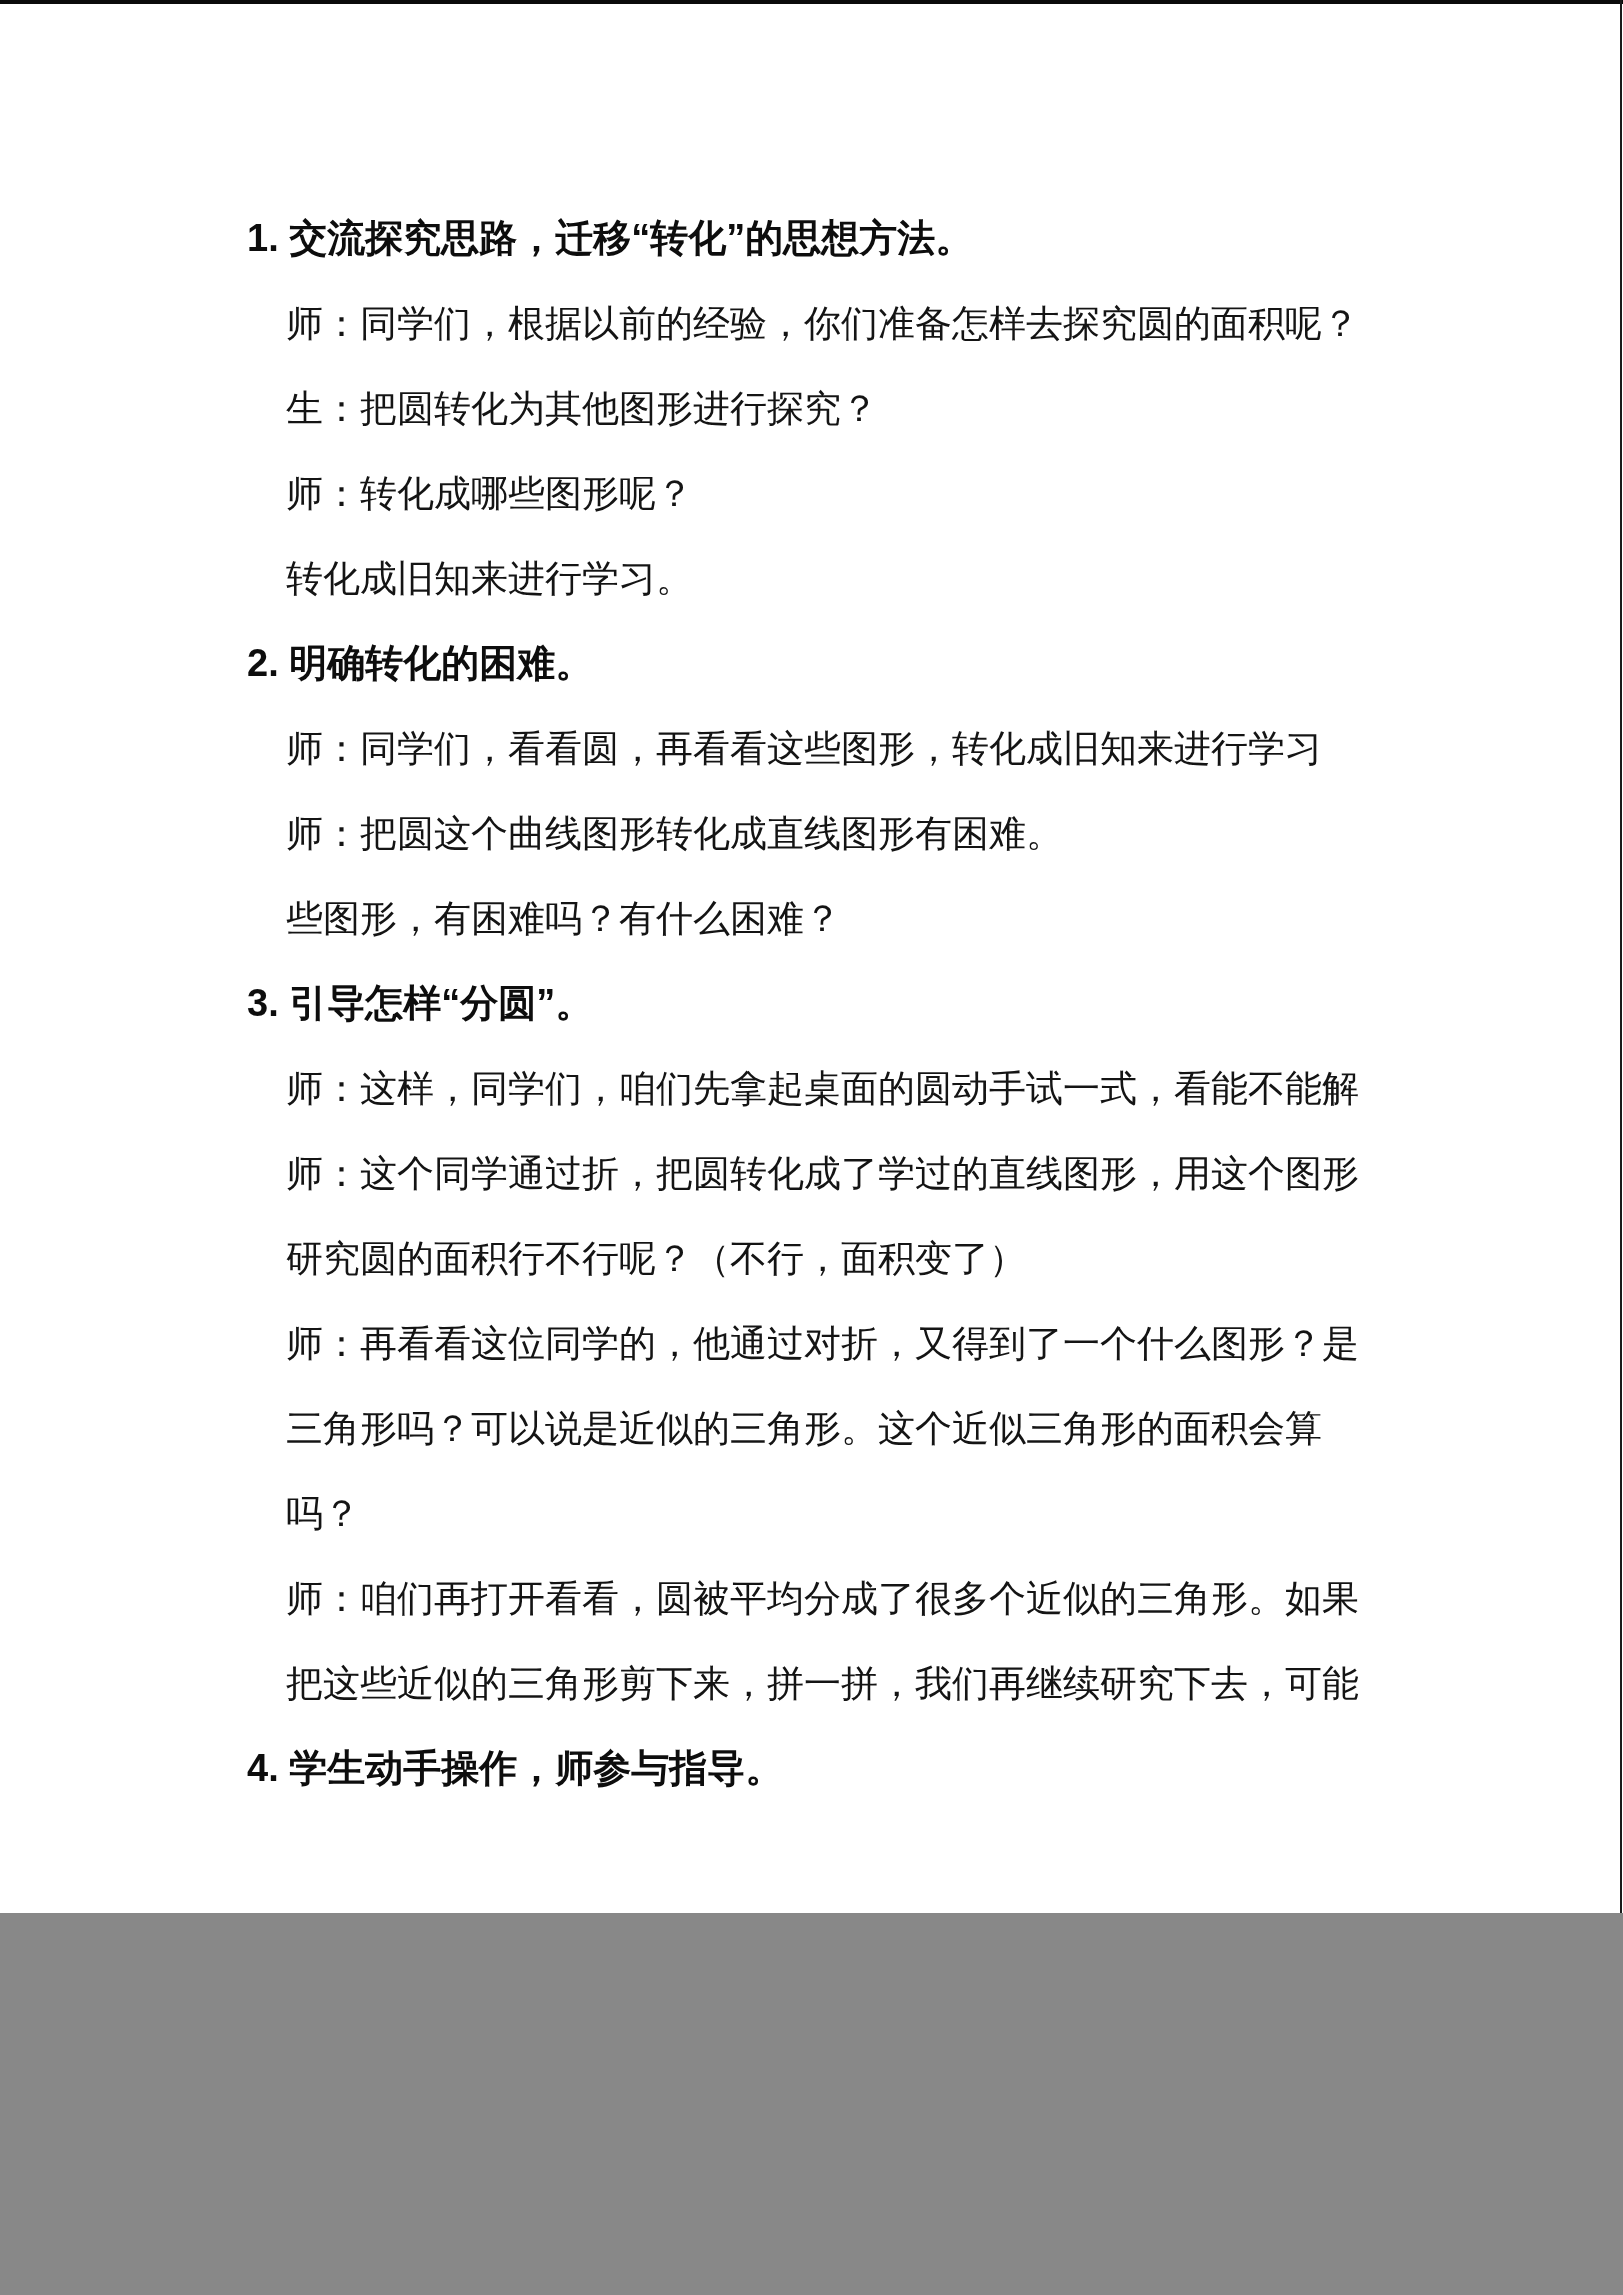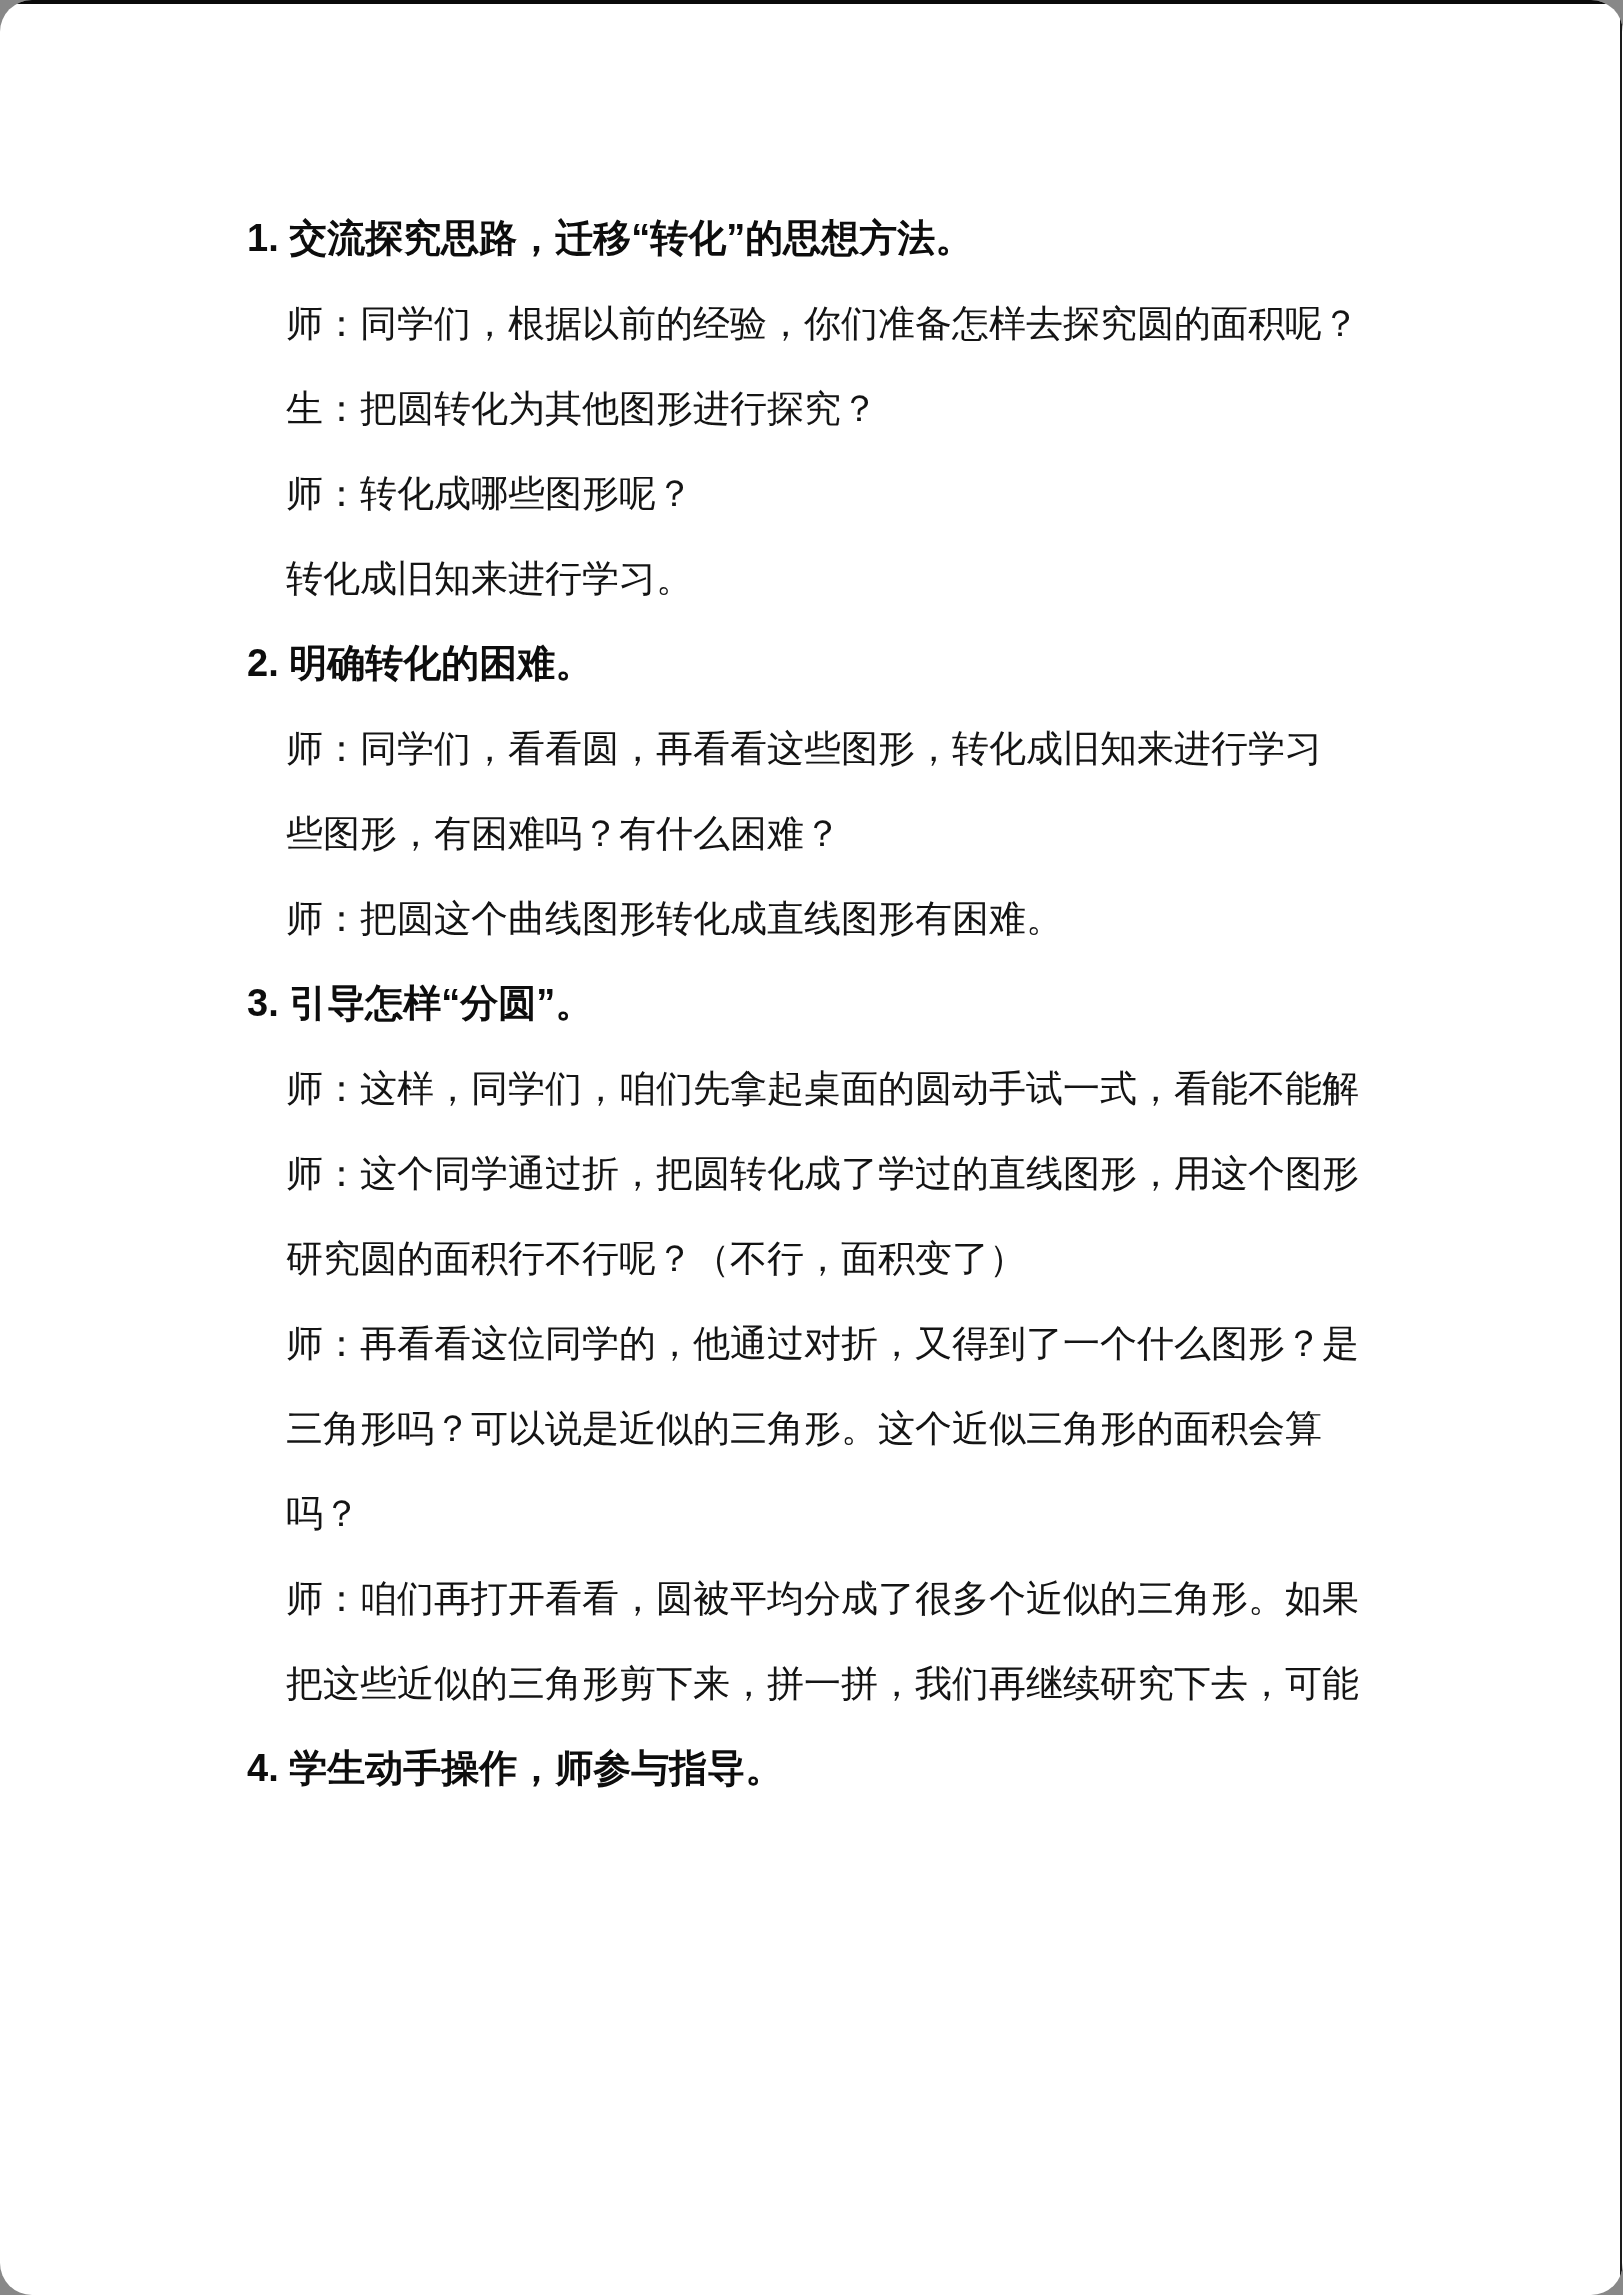--- a/index.html
+++ b/index.html
@@ -3,25 +3,24 @@
 <meta charset="utf-8">
 <style>
   html, body {
     margin: 0;
     padding: 0;
     background: #888;
   }
   .page {
     position: relative;
     width: 1623px;
-    height: 2295px;
+    height: 1913px;
     background: #ffffff;
     overflow: hidden;
     font-family: "Liberation Serif", "DejaVu Serif", serif;
-    border-radius: 32px;
   }
   .top-border {
     position: absolute;
     top: 0;
     left: 0;
     width: 100%;
     height: 4.1px;
     background: #0a0a0a;
   }
   .right-border {
@@ -66,22 +65,22 @@
   <div class="right-border"></div>
 
   <div class="text-block">
     <div class="line heading">1. 交流探究思路，迁移“转化”的思想方法。</div>
     <div class="line body">师：同学们，根据以前的经验，你们准备怎样去探究圆的面积呢？</div>
     <div class="line body">生：把圆转化为其他图形进行探究？</div>
     <div class="line body">师：转化成哪些图形呢？</div>
     <div class="line body">转化成旧知来进行学习。</div>
     <div class="line heading">2. 明确转化的困难。</div>
     <div class="line body">师：同学们，看看圆，再看看这些图形，转化成旧知来进行学习</div>
+    <div class="line body">师：把圆这个曲线图形转化成直线图形有困难。</div>
     <div class="line body">些图形，有困难吗？有什么困难？</div>
-    <div class="line body">师：把圆这个曲线图形转化成直线图形有困难。</div>
     <div class="line heading">3. 引导怎样“分圆”。</div>
     <div class="line body">师：这样，同学们，咱们先拿起桌面的圆动手试一式，看能不能解</div>
     <div class="line body">师：这个同学通过折，把圆转化成了学过的直线图形，用这个图形</div>
     <div class="line body">研究圆的面积行不行呢？（不行，面积变了）</div>
     <div class="line body">师：再看看这位同学的，他通过对折，又得到了一个什么图形？是</div>
     <div class="line body">三角形吗？可以说是近似的三角形。这个近似三角形的面积会算</div>
     <div class="line body">吗？</div>
     <div class="line body">师：咱们再打开看看，圆被平均分成了很多个近似的三角形。如果</div>
     <div class="line body">把这些近似的三角形剪下来，拼一拼，我们再继续研究下去，可能</div>
     <div class="line heading">4. 学生动手操作，师参与指导。</div>

